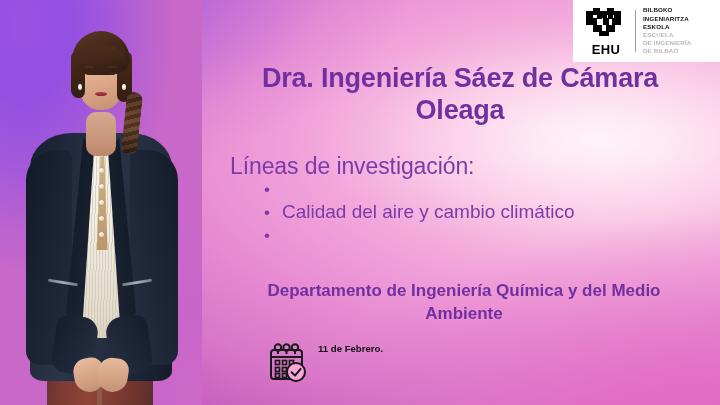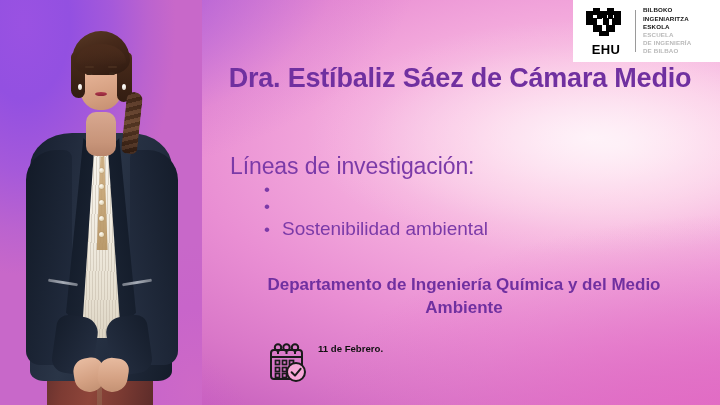--- a/index.html
+++ b/index.html
@@ -244,21 +244,21 @@
     position:absolute; left:58px; top:181px; width:420px;
     list-style:none;
   }
   #bullets li {
     font-size:19px; color:#7b3aa8; line-height:1.52;
     display:flex; align-items:baseline; gap:12px;
     padding-left:10px;
   }
   #bullets li .dot { font-size:17px; line-height:1; color:#7b3aa8; }
   #dept {
-    position:absolute; left:42px; top:274px; width:452px;
+    position:absolute; left:42px; top:280px; width:452px;
     text-align:center;
     font-size:17px; font-weight:700; line-height:1.35;
     color:#7030a0;
   }
   #date-row {
     position:absolute; left:72px; top:342px;
     display:flex; align-items:flex-start; gap:10px;
   }
   #cal-icon { width:40px; height:42px; flex:0 0 40px; }
   #date-text { font-size:9.6px; font-weight:700; color:#111; line-height:1.55; }
@@ -351,34 +351,34 @@
       <div class="eus">INGENIARITZA</div>
       <div class="eus">ESKOLA</div>
       <div class="esp">ESCUELA</div>
       <div class="esp">DE INGENIERÍA</div>
       <div class="esp">DE BILBAO</div>
     </div>
   </div>
 
   <div id="content">
 
-    <div id="title">Dra. Estíbaliz Sáez de Cámara Medio</div>
+    <div id="title">Dra. Ingeniería Sáez de Cámara Oleaga</div>
 
     <div id="lines-heading">Líneas de investigación:</div>
 
     <ul id="bullets">
       <li>
         <span class="dot">•</span>
       </li>
       <li>
         <span class="dot">•</span>
+        <span>Calidad del aire y cambio climático</span>
       </li>
       <li>
         <span class="dot">•</span>
-        <span>Sostenibilidad ambiental</span>
       </li>
     </ul>
 
     <div id="dept">Departamento de Ingeniería Química y del Medio Ambiente</div>
 
     <div id="date-row">
       <span id="cal-icon">
         <svg width="40" height="42" viewBox="0 0 40 42" aria-hidden="true">
           <g fill="none" stroke="#1a1a1a" stroke-width="2">
             <rect x="3" y="8" width="31" height="29" rx="3"></rect>

